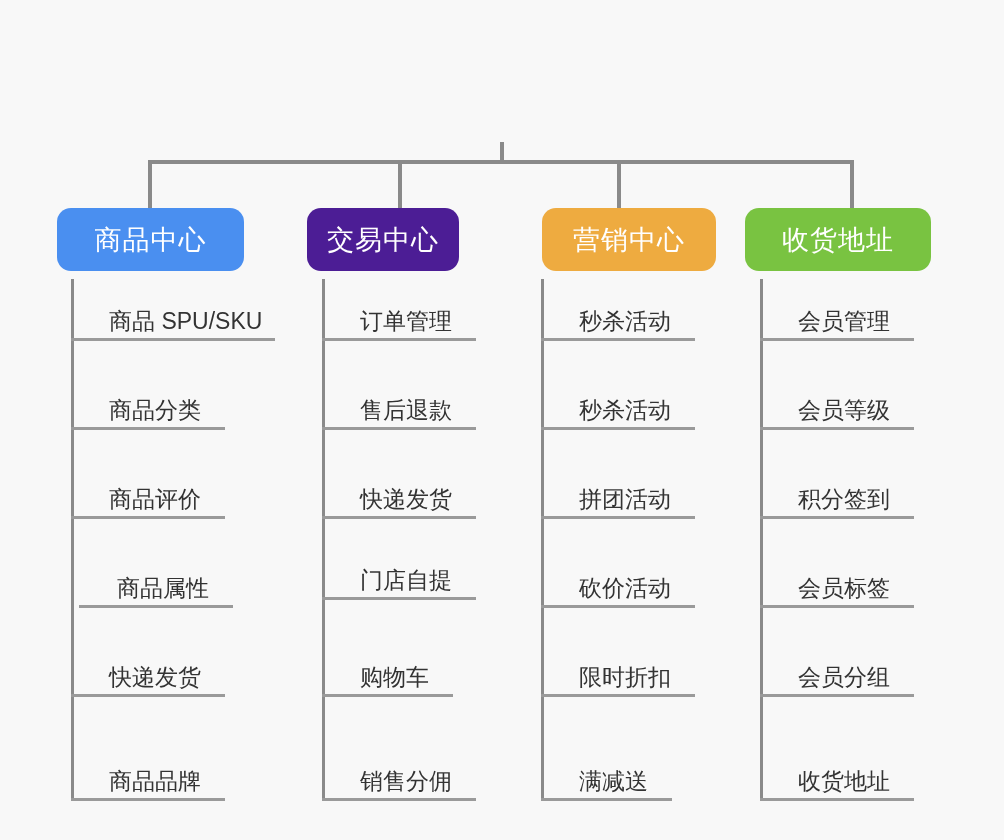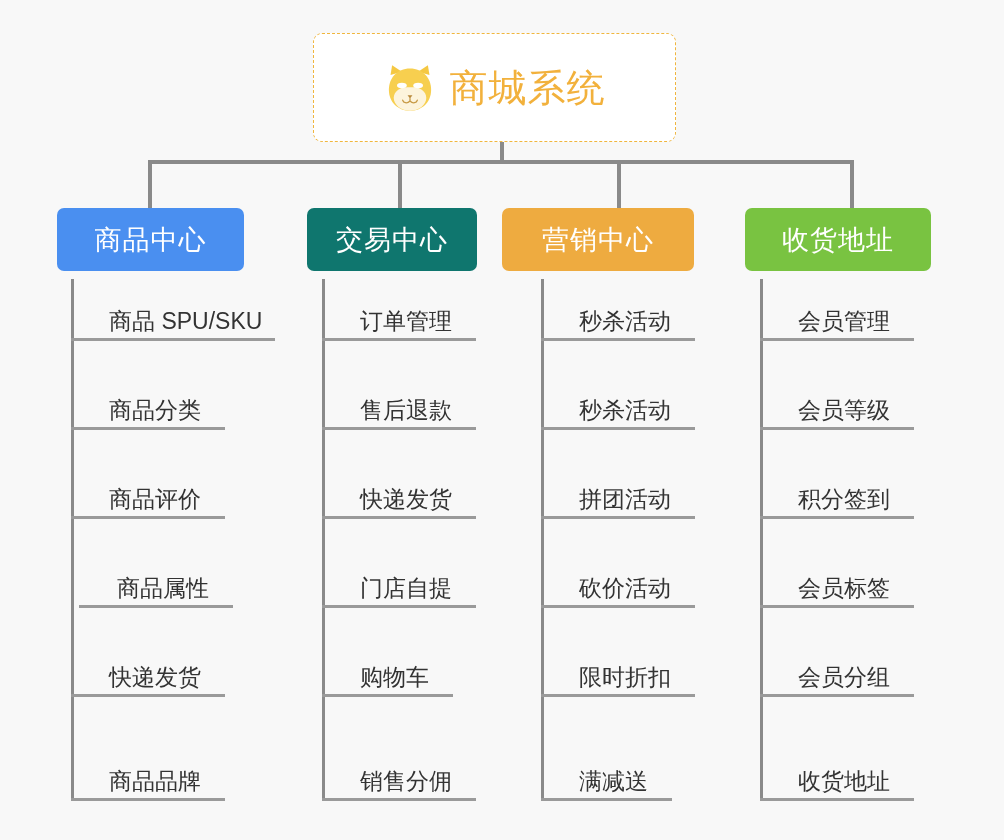--- a/index.html
+++ b/index.html
@@ -36,21 +36,21 @@
 
   
   .conn{position:absolute;background:#8a8a8a;}
   .vstem{width:4px;}
   .hbus{height:4px;}
 
   
   .cat-header{
     position:absolute;
     height:63px;
-    border-radius:7px;
+    border-radius:14px;
     display:flex;align-items:center;justify-content:center;
     color:#ffffff;
     font-size:27px;
     letter-spacing:1px;
     white-space:nowrap;
     box-sizing:border-box;
   }
 
   
   .col{position:absolute;top:279px;}
@@ -72,58 +72,35 @@
     color:#333333;
     white-space:nowrap;
     line-height:1;
   }
 </style>
 </head>
 <body style="background: rgb(248, 248, 248);">
 
 <div id="canvas">
 
-  <div class="root-node" style="background: rgb(255, 255, 255); border-color: rgb(240, 182, 62);">
-    <span class="shiba">
-      <svg viewBox="0 0 64 64" width="52" height="52" aria-hidden="true">
-
-        <path d="M8 16 L10 4 L22 12 Z" fill="#f5c842"></path>
-        <path d="M56 16 L54 4 L42 12 Z" fill="#f5c842"></path>
-
-        <path d="M32 8 C48 8 58 20 58 34 C58 50 46 60 32 60 C18 60 6 50 6 34 C6 20 16 8 32 8 Z" fill="#f7cf4f"></path>
-
-        <path d="M32 30 C44 30 52 36 52 44 C52 53 43 60 32 60 C21 60 12 53 12 44 C12 36 20 30 32 30 Z" fill="#fdf4dc"></path>
-
-        <path d="M10 26 C18 22 46 22 54 26 L54 34 C46 30 18 30 10 34 Z" fill="#f7cf4f"></path>
-
-        <ellipse cx="22" cy="29" rx="6" ry="3.4" fill="#ffffff"></ellipse>
-        <ellipse cx="42" cy="29" rx="6" ry="3.4" fill="#ffffff"></ellipse>
-
-        <path d="M29 41 L35 41 L32 45 Z" fill="#b98a3c"></path>
-
-        <path d="M32 45 L32 48 M32 48 C28 52 24 50 23 47 M32 48 C36 52 40 50 41 47" stroke="#c79a45" stroke-width="1.6" fill="none" stroke-linecap="round"></path>
-      </svg>
-    </span>
-    <span class="root-title" style="color: rgb(242, 177, 60);">商城系统</span>
-  </div>
 
   <div class="conn vstem" style="left: 500px; top: 142px; height: 22px; background: rgb(138, 138, 138);"></div>
   <div class="conn hbus" style="left: 148px; top: 160px; width: 706px; background: rgb(138, 138, 138);"></div>
   <div class="conn vstem" style="left: 148px; top: 160px; height: 48px; background: rgb(138, 138, 138);"></div>
   <div class="conn vstem" style="left: 398px; top: 160px; height: 48px; background: rgb(138, 138, 138);"></div>
   <div class="conn vstem" style="left: 617px; top: 160px; height: 48px; background: rgb(138, 138, 138);"></div>
   <div class="conn vstem" style="left: 850px; top: 160px; height: 48px; background: rgb(138, 138, 138);"></div>
 
   <div class="cat-header" style="left: 57px; top: 208px; width: 187px; background: rgb(74, 143, 240);">
     <span>商品中心</span>
   </div>
-  <div class="cat-header" style="left: 307px; top: 208px; width: 170px; background: #0f766e;">
+  <div class="cat-header" style="left: 307px; top: 208px; width: 152px; background: #4c1d95;">
     <span>交易中心</span>
   </div>
-  <div class="cat-header" style="left: 502px; top: 208px; width: 192px; background: rgb(238, 171, 64);">
+  <div class="cat-header" style="left: 542px; top: 208px; width: 174px; background: rgb(238, 171, 64);">
     <span>营销中心</span>
   </div>
   <div class="cat-header" style="left: 745px; top: 208px; width: 186px; background: rgb(121, 195, 65);">
     <span>收货地址</span>
   </div>
 
   <div class="col" style="left:71px;">
     <div class="trunk" style="height: 521px; background: rgb(138, 138, 138);"></div>
 
     <div class="leaf" style="left:0;top:61px;width:204px;">
@@ -160,21 +137,21 @@
       <span class="leaf-rule" style="width: 154px; background: rgb(154, 154, 154);"></span>
     </div>
     <div class="leaf" style="left:0;top:150px;width:154px;">
       <span class="leaf-label">售后退款</span>
       <span class="leaf-rule" style="width: 154px; background: rgb(154, 154, 154);"></span>
     </div>
     <div class="leaf" style="left:0;top:239px;width:154px;">
       <span class="leaf-label">快递发货</span>
       <span class="leaf-rule" style="width: 154px; background: rgb(154, 154, 154);"></span>
     </div>
-    <div class="leaf" style="left:0;top:328px;width:154px;">
+    <div class="leaf" style="left:0;top:320px;width:154px;">
       <span class="leaf-label">门店自提</span>
       <span class="leaf-rule" style="width: 154px; background: rgb(154, 154, 154);"></span>
     </div>
     <div class="leaf" style="left:0;top:417px;width:131px;">
       <span class="leaf-label">购物车</span>
       <span class="leaf-rule" style="width: 131px; background: rgb(154, 154, 154);"></span>
     </div>
     <div class="leaf" style="left:0;top:521px;width:154px;">
       <span class="leaf-label">销售分佣</span>
       <span class="leaf-rule" style="width: 154px; background: rgb(154, 154, 154);"></span>

